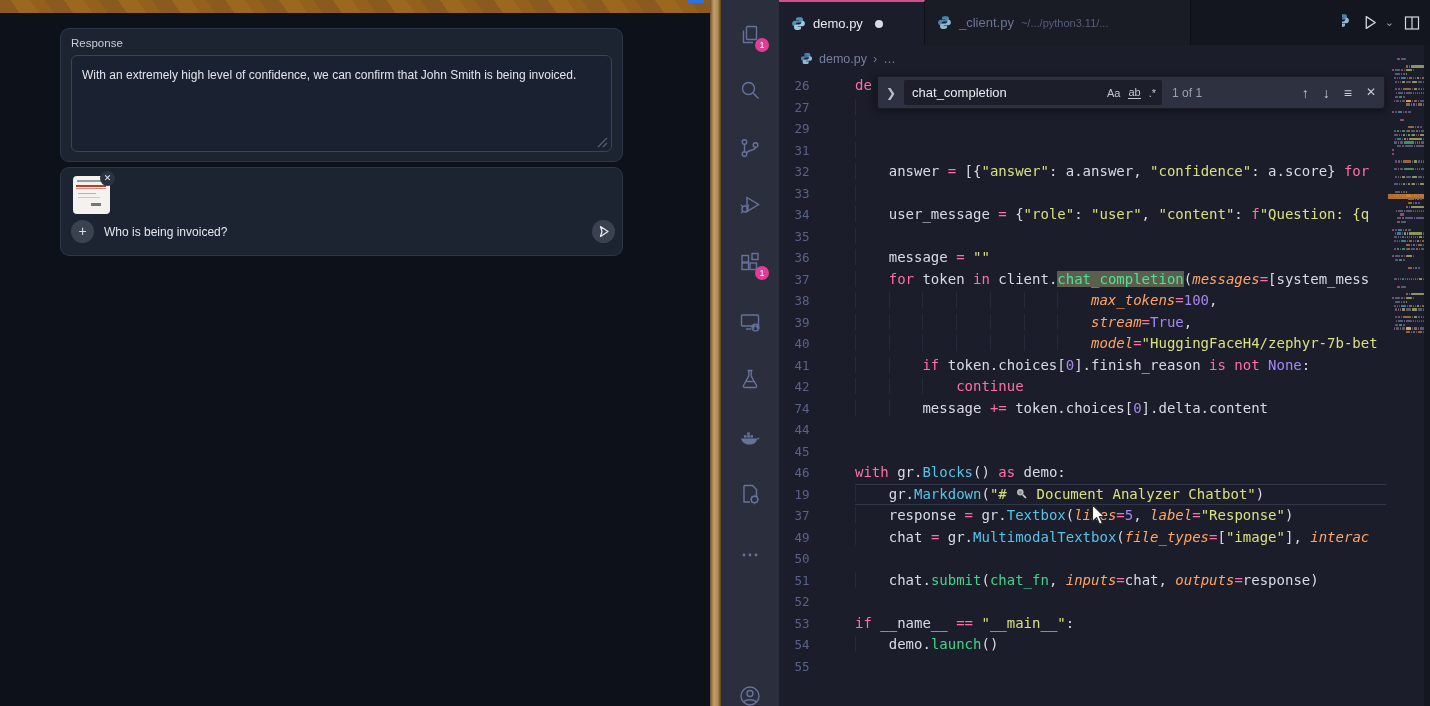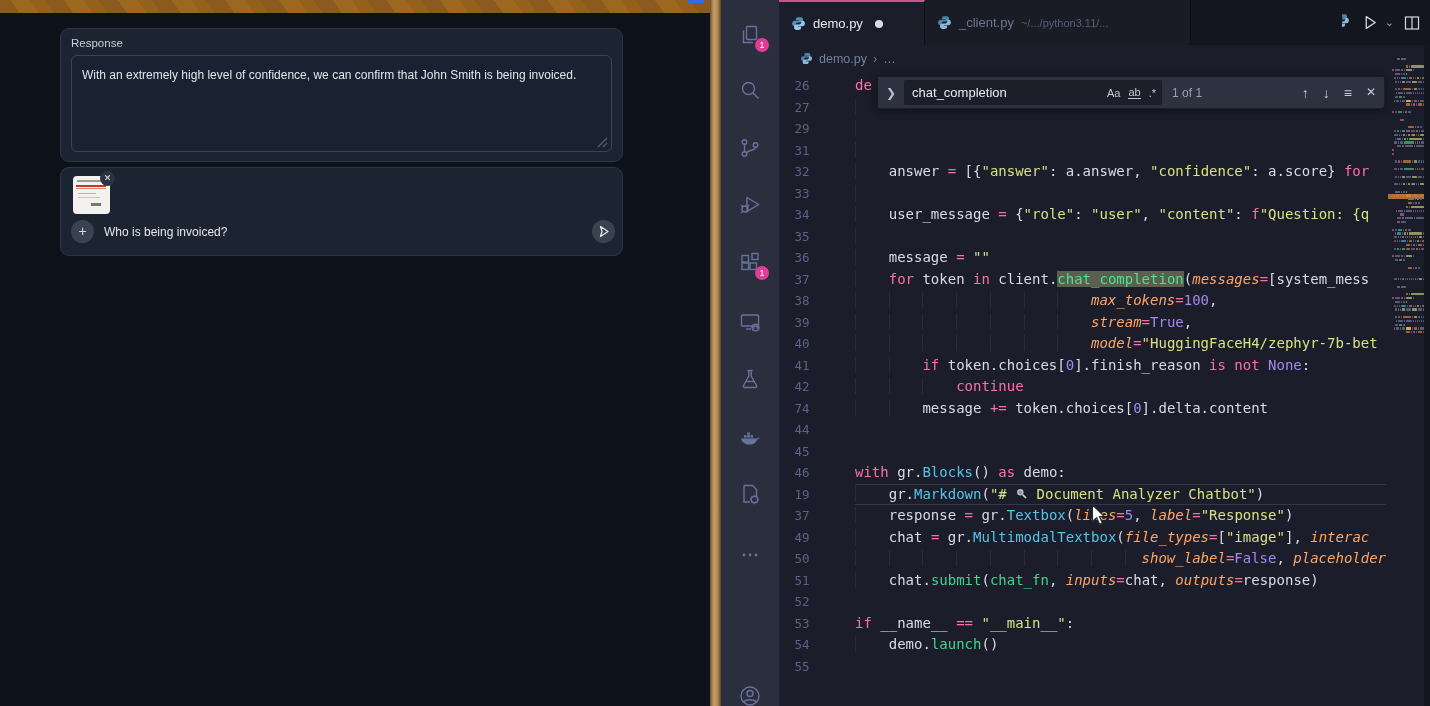--- a/index.html
+++ b/index.html
@@ -371,21 +371,20 @@
         <div class="crow">
           <span class="ln">37</span>
           <span class="lc"><span class="tk-ws">    </span><span class="tk-v">response </span><span class="tk-kw">=</span><span class="tk-v"> gr.</span><span class="tk-cls">Textbox</span><span class="tk-v">(</span><span class="tk-par">lines</span><span class="tk-kw">=</span><span class="tk-num">5</span><span class="tk-v">, </span><span class="tk-par">label</span><span class="tk-kw">=</span><span class="tk-str">"Response"</span><span class="tk-v">)</span></span>
         </div>
         <div class="crow">
           <span class="ln">49</span>
           <span class="lc"><span class="tk-ws">    </span><span class="tk-v">chat </span><span class="tk-kw">=</span><span class="tk-v"> gr.</span><span class="tk-cls">MultimodalTextbox</span><span class="tk-v">(</span><span class="tk-par">file_types</span><span class="tk-kw">=</span><span class="tk-v">[</span><span class="tk-str">"image"</span><span class="tk-v">], </span><span class="tk-par">interac</span></span>
         </div>
         <div class="crow">
           <span class="ln">50</span>
-          <span class="lc"><span class="tk-ws">                                  </span><span class="tk-par">show_label</span><span class="tk-kw">=</span><span class="tk-num">False</span><span class="tk-v">, </span><span class="tk-par">placeholder</span></span>
         </div>
         <div class="crow">
           <span class="ln">51</span>
           <span class="lc"><span class="tk-ws">    </span><span class="tk-v">chat.</span><span class="tk-fn">submit</span><span class="tk-v">(</span><span class="tk-fn">chat_fn</span><span class="tk-v">, </span><span class="tk-par">inputs</span><span class="tk-kw">=</span><span class="tk-v">chat, </span><span class="tk-par">outputs</span><span class="tk-kw">=</span><span class="tk-v">response)</span></span>
         </div>
         <div class="crow">
           <span class="ln">52</span>
           <span class="lc"></span>
         </div>
         <div class="crow">

